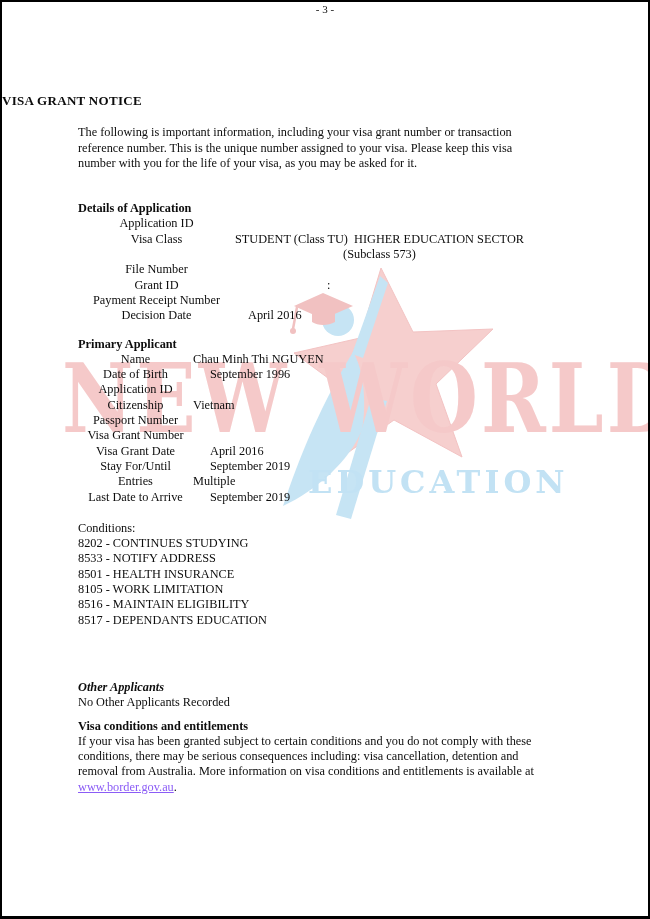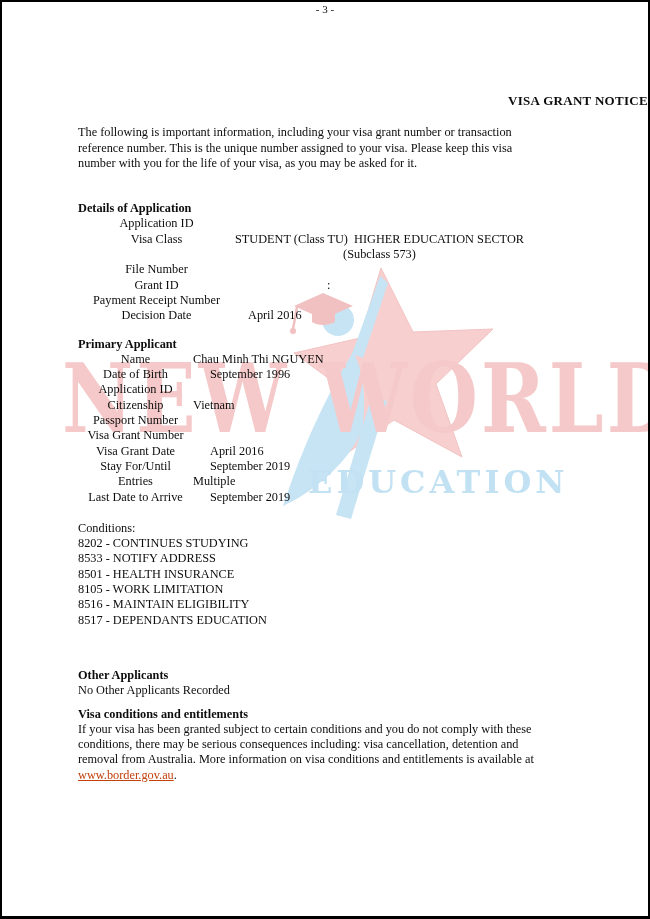--- a/index.html
+++ b/index.html
@@ -42,42 +42,42 @@
     color: #c2e2f4;
   }
   
   .content {
     position: absolute; inset: 0; z-index: 1;
     padding: 0 18px 0 76px;
   }
   .doc-title {
     margin-top: 91px;
     margin-left: -76px; margin-right: -18px;
-    text-align: right;
+    text-align: left;
     font-weight: bold; font-size: 13px;
     letter-spacing: 0.3px;
   }
   .para { margin-top: 17px; }
   .line { white-space: nowrap; }
   .sec-heading { font-weight: bold; }
   .mt-details { margin-top: 30px; }
   .mt-primary { margin-top: 13px; }
   .mt-conditions { margin-top: 16px; }
-  .mt-other { margin-top: 40px; }
+  .mt-other { margin-top: 52px; font-style: italic; }
   .mt-entitle { margin-top: 8px; }
   .row { display: flex; align-items: flex-start; text-align: center; }
   .row .lbl { flex-shrink: 0; }
   .details .lbl { width: 157px; }
   .primary .lbl { width: 115px; }
   .val { white-space: pre-wrap; }
   .details .indent .val { padding-left: 13px; }
   .primary .indent .val { padding-left: 17px; }
   .details .colon-pad .val { padding-left: 92px; }
   .cond-list { margin: 0; }
-  a.doc-link { color: #c2410c; }
+  a.doc-link { color: #8b5cf6; }
 </style>
 </head>
 <body>
 
 <div class="page">
 
   <div class="wm">
     <svg width="650" height="919" viewBox="0 0 650 919">
 
       <path d="M331,266 L363,330 L443,327 L386,382 L412,455 L344,418 L289,457 L297,390 L244,351 L310,336 Z" fill="#f6cfce" stroke="#f3c3c3" stroke-width="1"></path>

